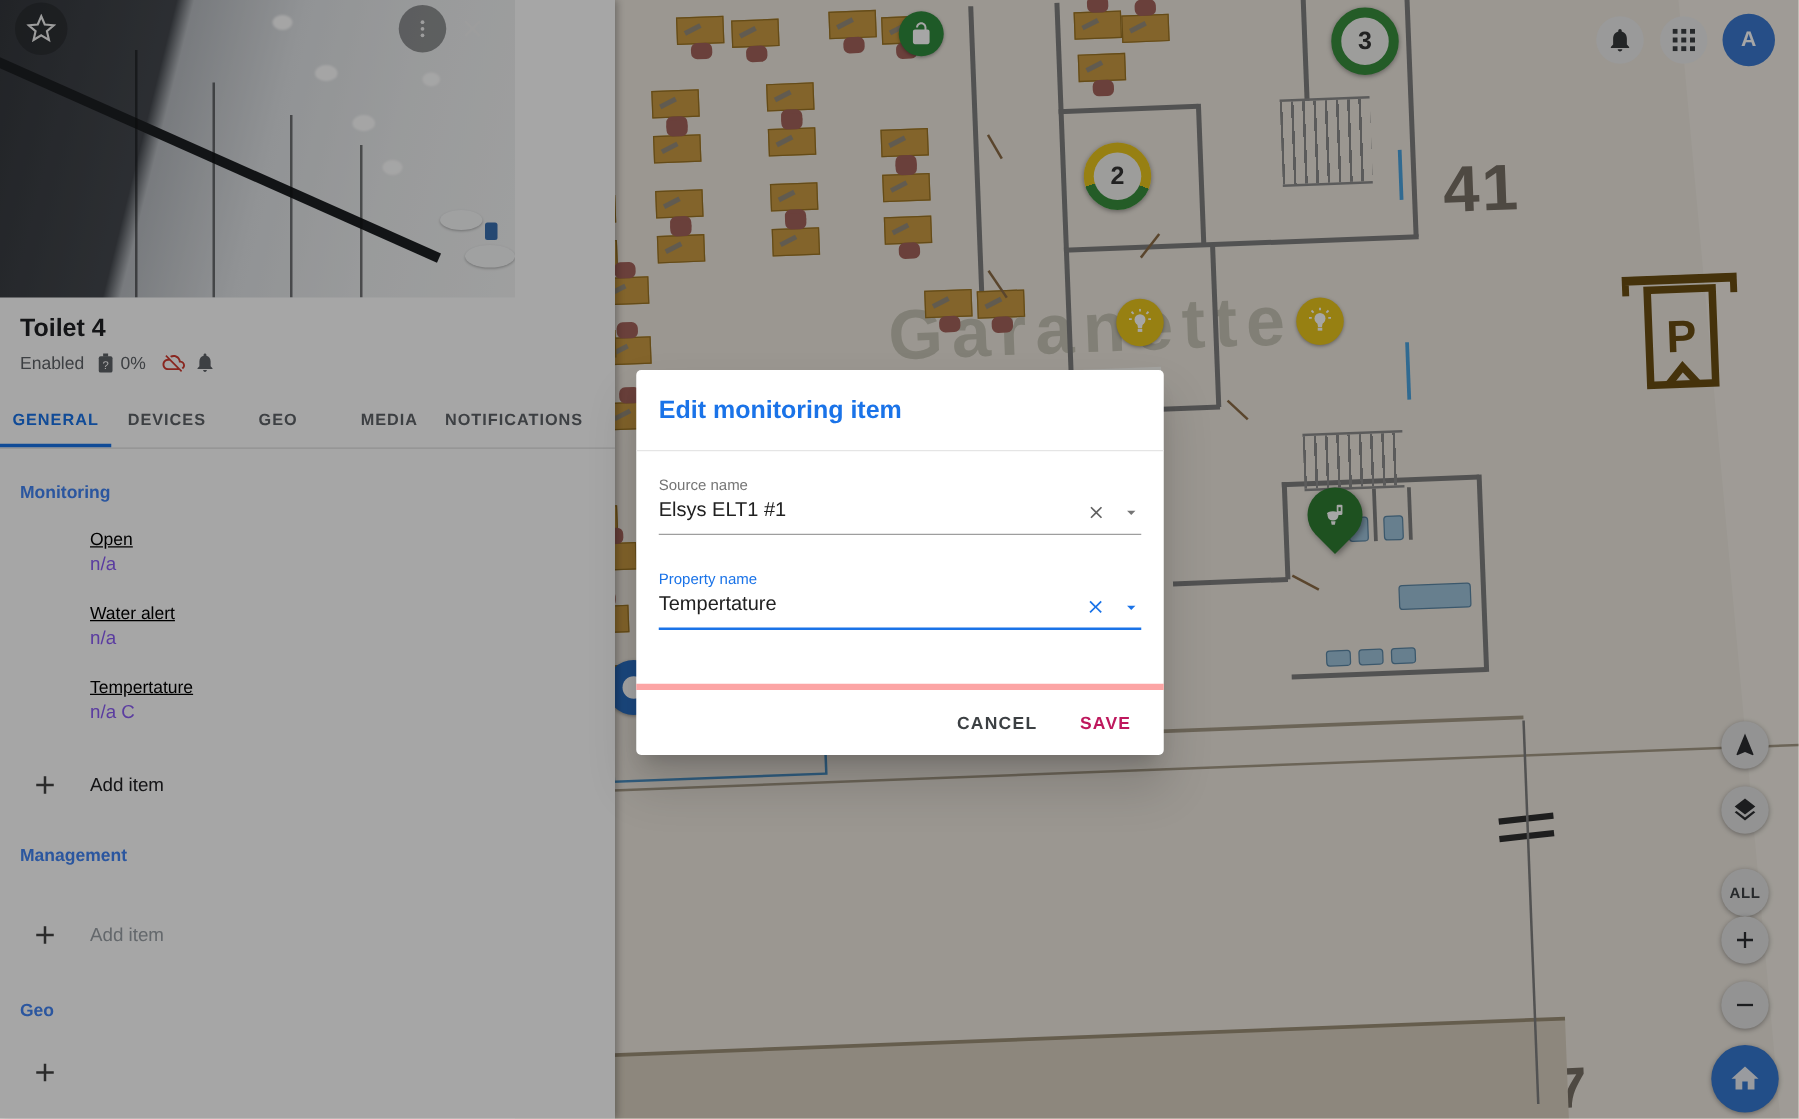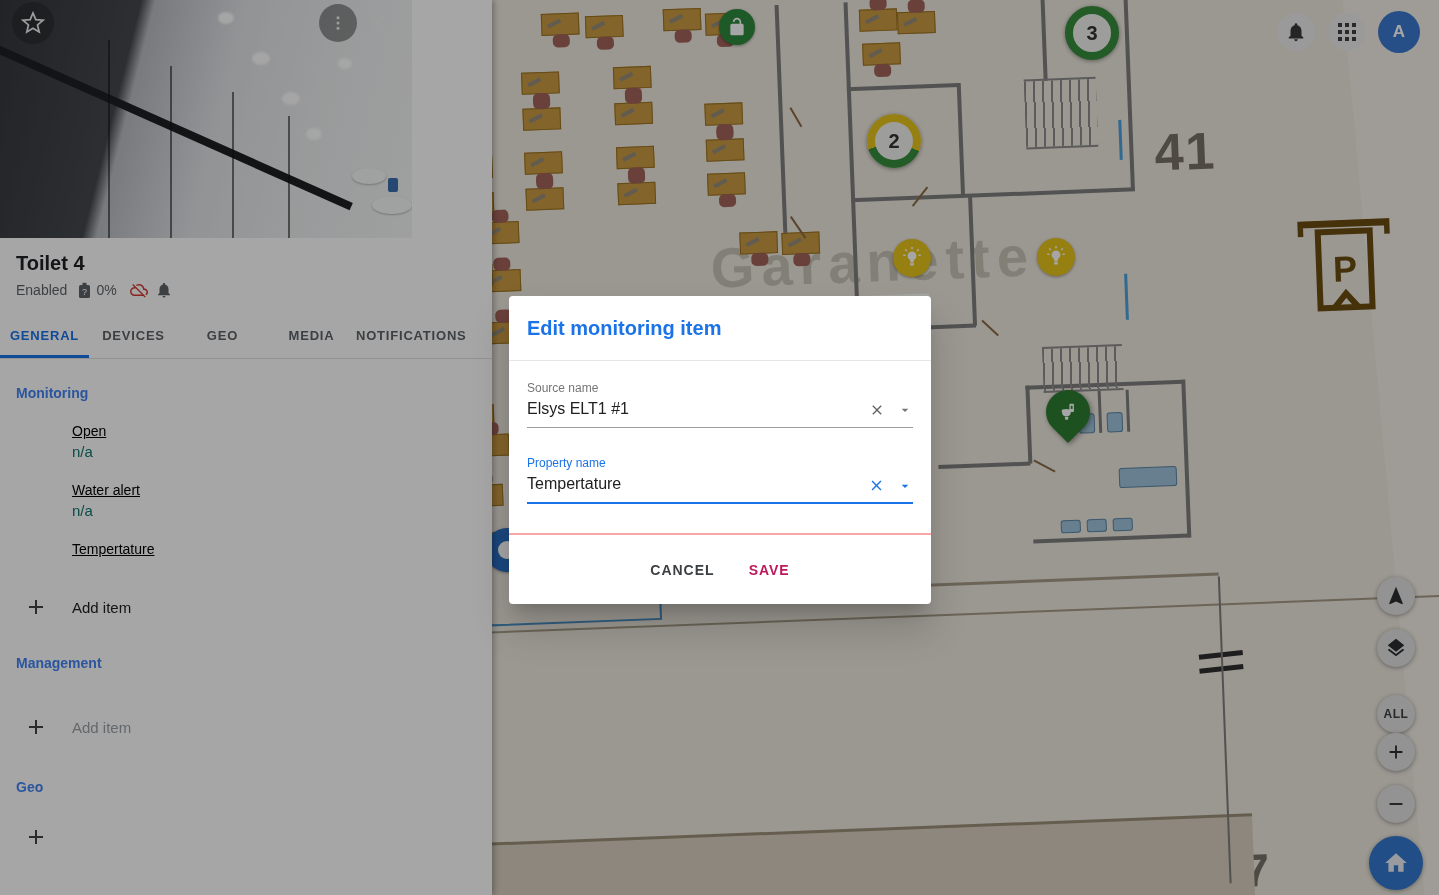--- a/index.html
+++ b/index.html
@@ -78,40 +78,40 @@
   #status-row { display:flex; align-items:center; gap:5px; margin-top:6px; font-size:14px; color:#5f6368; }
   #tabbar { display:flex; height:46px; border-bottom:1px solid #e0e0e0; margin-top:8px;
             overflow:hidden; position:relative; }
   .tab { flex:0 0 89px; display:flex; align-items:center; justify-content:center; font-size:13px;
          font-weight:bold; letter-spacing:.8px; color:#5f6368; cursor:pointer; white-space:nowrap; }
   .tab.active { color:#1a73e8; }
   #tab-underline { position:absolute; left:0; bottom:0; width:89px; height:3px; background:#1a73e8; }
   .section-title { color:#4285f4; font-size:14px; font-weight:bold; padding:26px 16px 0 16px; }
   .mon-item { padding:22px 16px 0 72px; }
   .mon-label { font-size:14px; color:#000000;text-decoration:underline; }
-  .mon-value { font-size:15px; color:#0f766e; margin-top:4px; }
+  .mon-value { font-size:15px; color:#8b5cf6; margin-top:4px; }
   .add-row { display:flex; align-items:center; margin-top:30px; padding-left:24px; cursor:pointer; }
   .add-row .add-label { margin-left:24px; font-size:15px; color:#212124; }
   .add-row.muted .add-label { color:#9aa0a6; }
 
   
   #scrim { position:absolute; inset:0; background:rgba(0,0,0,.35); z-index:40; }
   #dialog { position:absolute; left:509px; top:296px; width:422px; height:308px; background:#fff;
             border-radius:4px; z-index:50;
             box-shadow:0 11px 15px -7px rgba(0,0,0,.2), 0 24px 38px 3px rgba(0,0,0,.14); }
   #dialog-title { height:65px; display:flex; align-items:center; padding:0 18px;
                   border-bottom:1px solid #e5e5e5; color:#1a73e8; font-size:20px; font-weight:bold; }
   .field { position:relative; margin:20px 18px 0 18px; }
   .field-label { font-size:12px; color:#757575; }
   .field.focused .field-label { color:#1a73e8; }
   .field-value { font-size:16px; color:#212121; padding:5px 60px 9px 0; border-bottom:1px solid #9e9e9e; }
   .field.focused .field-value { border-bottom:2px solid #1a73e8; }
   .field-icons { position:absolute; right:0; bottom:10px; display:flex; align-items:center; gap:12px; }
-  #dialog-footer { position:absolute; left:0; right:0; bottom:0; height:71px; border-top:2px solid #fca5a5;
-                   display:flex; align-items:center; justify-content:center; gap:14px; padding:0 16px; }
+  #dialog-footer { position:absolute; left:0; right:0; bottom:0; height:57px; border-top:5px solid #fca5a5;
+                   display:flex; align-items:center; justify-content:flex-end; gap:14px; padding:0 16px; }
   .dlg-btn { border:none; background:none; font-family:"Liberation Sans",sans-serif; font-size:14px;
              font-weight:bold; letter-spacing:1px; padding:10px 10px; cursor:pointer; border-radius:4px; }
   #btn-cancel { color:#3c4043; }
   #btn-save { color:#be185d; }
 </style>
 </head>
 <body>
 
 <div id="stage">
 
@@ -390,20 +390,21 @@
     <div class="mon-item">
       <div class="mon-label">Open</div>
       <div class="mon-value">n/a</div>
     </div>
     <div class="mon-item">
       <div class="mon-label">Water alert</div>
       <div class="mon-value">n/a</div>
     </div>
     <div class="mon-item">
       <div class="mon-label">Tempertature</div>
+      <div class="mon-value">n/a C</div>
     </div>
 
     <div class="add-row" style="margin-top:38px">
       <svg width="24" height="24" viewBox="0 0 24 24" fill="#424242">
           <path d="M19 13h-6v6h-2v-6H5v-2h6V5h2v6h6v2z"></path>
         </svg>
       <span class="add-label">Add item</span>
     </div>
 
     <div class="section-title" style="padding-top:36px">Management</div>

